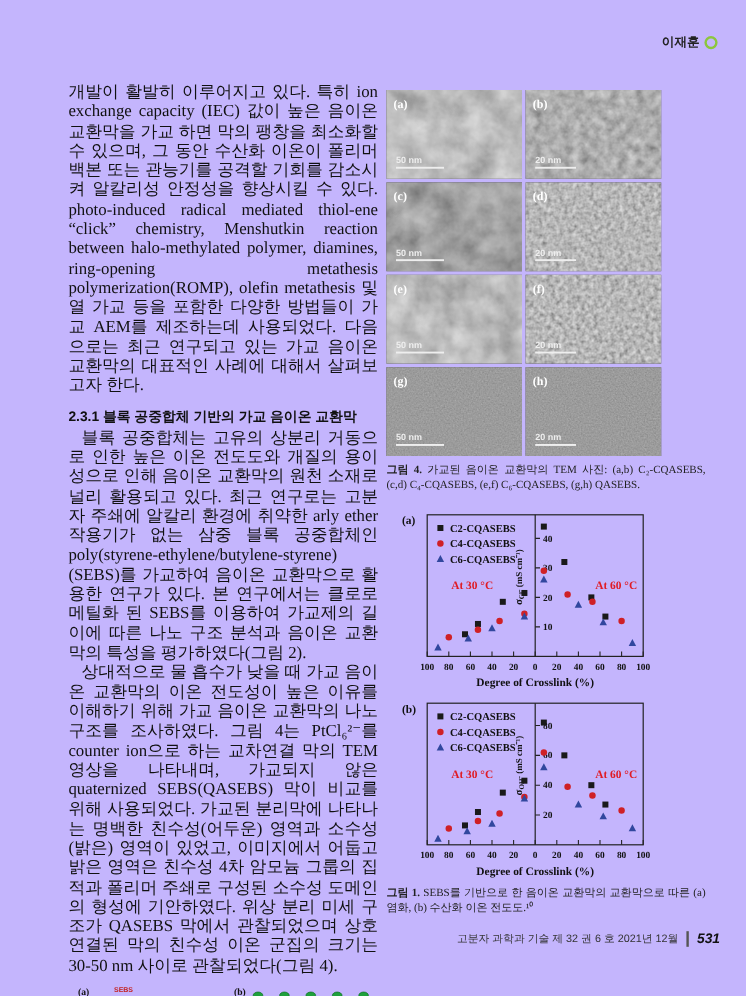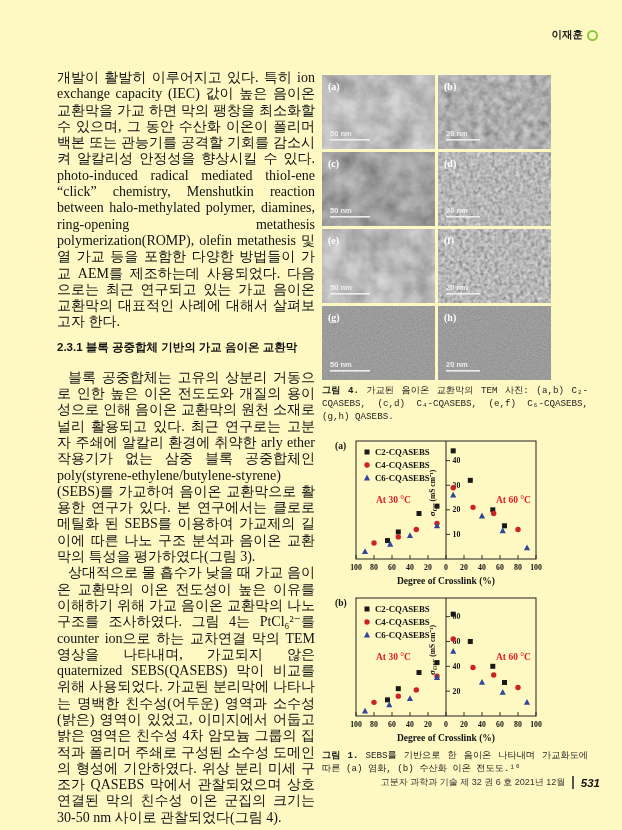--- a/index.html
+++ b/index.html
@@ -1,26 +1,26 @@
 <!DOCTYPE html>
 <html><head>
 <meta charset="utf-8">
 <style>
   html,body{margin:0;padding:0;background:#ffffff;}
-  .page{position:relative;width:622px;height:830px;background:#fef9c3;overflow:hidden;
+  .page{position:relative;width:622px;height:830px;background:#c4b5fd;overflow:hidden;
         font-family:"Liberation Serif","DejaVu Serif",serif;color:#111;}
   .author{position:absolute;top:28px;right:24px;display:flex;align-items:center;gap:4px;
           font-family:"Liberation Sans",sans-serif;font-weight:bold;font-size:10.5px;color:#222;}
   .author-ring{width:7px;height:7px;border:2.2px solid #8cc63e;border-radius:50%;display:inline-block;}
   .col-left{position:absolute;left:57px;top:70px;width:258px;}
   .col-right{position:absolute;left:322px;top:70px;width:278px;}
   p.body{font-size:14px;line-height:16.3px;text-align:justify;margin:0;overflow-wrap:break-word;}
   p.indent{text-indent:11px;}
-  h3.section{font-family:"Liberation Sans",sans-serif;font-size:11.5px;font-weight:bold;margin:9px 0 15px 0;color:#111;}
-  .caption{font-family:Liberation Mono, monospace;font-size:9.2px;line-height:12.8px;margin:5px 12px 0 0;text-align:justify;color:#222;}
+  h3.section{font-family:"Liberation Sans",sans-serif;font-size:11.5px;font-weight:bold;margin:9px 0 3px 0;color:#111;}
+  .caption{font-family:Liberation Serif, serif;font-size:9.2px;line-height:12.8px;margin:5px 12px 0 0;text-align:justify;color:#222;}
   .caption b{font-weight:bold;}
   .tem-grid{display:grid;grid-template-columns:113px 113px;gap:3px;width:229px;margin-top:5px;}
   .tem-grid svg{display:block;background:#4a4a4a;}
   .chart{display:block;margin-top:10px;}
   #chartB{margin-top:2px;}
   #fig3{margin-top:4px;display:block;}
   .footer{position:absolute;top:776px;right:22px;display:flex;align-items:center;
           font-family:"Liberation Sans",sans-serif;font-size:9px;color:#333;}
   .footer .divider{width:1.5px;height:13px;background:#555;margin:0 7px;}
   .footer .pnum{font-weight:bold;font-size:11.5px;color:#111;font-style:italic;}
@@ -43,21 +43,21 @@
 <div class="page">
 
   <div class="author">
     <span>이재훈</span>
     <span class="author-ring"></span>
   </div>
 
   <div class="col-left">
     <p class="body">개발이 활발히 이루어지고 있다. 특히 ion exchange capacity (IEC) 값이 높은 음이온 교환막을 가교 하면 막의 팽창을 최소화할 수 있으며, 그 동안 수산화 이온이 폴리머 백본 또는 관능기를 공격할 기회를 감소시켜 알칼리성 안정성을 향상시킬 수 있다. photo-induced radical mediated thiol-ene “click” chemistry, Menshutkin reaction between halo-methylated polymer, diamines, ring-opening metathesis polymerization(ROMP), olefin metathesis 및 열 가교 등을 포함한 다양한 방법들이 가교 AEM를 제조하는데 사용되었다. 다음으로는 최근 연구되고 있는 가교 음이온 교환막의 대표적인 사례에 대해서 살펴보고자 한다.</p>
     <h3 class="section">2.3.1 블록 공중합체 기반의 가교 음이온 교환막</h3>
-    <p class="body indent">블록 공중합체는 고유의 상분리 거동으로 인한 높은 이온 전도도와 개질의 용이성으로 인해 음이온 교환막의 원천 소재로 널리 활용되고 있다. 최근 연구로는 고분자 주쇄에 알칼리 환경에 취약한 arly ether 작용기가 없는 삼중 블록 공중합체인 poly(styrene-ethylene/butylene-styrene)(SEBS)를 가교하여 음이온 교환막으로 활용한 연구가 있다. 본 연구에서는 클로로메틸화 된 SEBS를 이용하여 가교제의 길이에 따른 나노 구조 분석과 음이온 교환막의 특성을 평가하였다(그림 3).</p>
+    <p class="body indent">블록 공중합체는 고유의 상분리 거동으로 인한 높은 이온 전도도와 개질의 용이성으로 인해 음이온 교환막의 원천 소재로 널리 활용되고 있다. 최근 연구로는 고분자 주쇄에 알칼리 환경에 취약한 arly ether 작용기가 없는 삼중 블록 공중합체인 poly(styrene-ethylene/butylene-styrene)(SEBS)를 가교하여 음이온 교환막으로 활용한 연구가 있다. 본 연구에서는 클로로메틸화 된 SEBS를 이용하여 가교제의 길이에 따른 나노 구조 분석과 음이온 교환막의 특성을 평가하였다(그림 2).</p>
     <p class="body indent">상대적으로 물 흡수가 낮을 때 가교 음이온 교환막의 이온 전도성이 높은 이유를 이해하기 위해 가교 음이온 교환막의 나노 구조를 조사하였다. 그림 4는 PtCl₆²⁻를 counter ion으로 하는 교차연결 막의 TEM 영상을 나타내며, 가교되지 않은 quaternized SEBS(QASEBS) 막이 비교를 위해 사용되었다. 가교된 분리막에 나타나는 명백한 친수성(어두운) 영역과 소수성(밝은) 영역이 있었고, 이미지에서 어둡고 밝은 영역은 친수성 4차 암모늄 그룹의 집적과 폴리머 주쇄로 구성된 소수성 도메인의 형성에 기안하였다. 위상 분리 미세 구조가 QASEBS 막에서 관찰되었으며 상호 연결된 막의 친수성 이온 군집의 크기는 30-50 nm 사이로 관찰되었다(그림 4).</p>
 
     <svg id="fig3" width="258" height="122" viewBox="0 0 258 122">
       <defs>
         <marker id="arr3" markerWidth="6" markerHeight="6" refX="4.5" refY="2" orient="auto">
           <path d="M0,0 L5,2 L0,4 Z" fill="#222"></path>
         </marker>
       </defs>
       <text class="pl" x="8" y="11">(a)</text>
       <text class="pl" x="138" y="11">(b)</text>
@@ -425,21 +425,21 @@
         <polygon points="43,117.63157894736841 39.9,123.43157894736842 46.1,123.43157894736842" fill="#31479e"></polygon>
         <polygon points="67.3,111.42105263157895 64.2,117.22105263157896 70.39999999999999,117.22105263157896" fill="#31479e"></polygon>
         <polygon points="88,105.21052631578947 84.9,111.01052631578948 91.1,111.01052631578948" fill="#31479e"></polygon>
         <polygon points="115,84.09473684210525 111.9,89.89473684210526 118.1,89.89473684210526" fill="#31479e"></polygon>
         <polygon points="131.2,58.01052631578947 128.1,63.81052631578947 134.29999999999998,63.81052631578947" fill="#31479e"></polygon>
         <polygon points="160,89.06315789473683 156.9,94.86315789473684 163.1,94.86315789473684" fill="#31479e"></polygon>
         <polygon points="180.7,99 177.6,104.80000000000001 183.79999999999998,104.80000000000001" fill="#31479e"></polygon>
         <polygon points="205,108.93684210526315 201.9,114.73684210526316 208.1,114.73684210526316" fill="#31479e"></polygon>
       </svg>
 
-    <p class="caption"><b>그림 1.</b><span> SEBS를 기반으로 한 음이온 나타내며 가교화도에 따른 (a) 염화, (b) 수산화 이온 전도도.¹⁰</span></p>
+    <p class="caption"><b>그림 1.</b><span> SEBS를 기반으로 한 음이온 교환막의 교환막으로 따른 (a) 염화, (b) 수산화 이온 전도도.¹⁰</span></p>
   </div>
 
   <div class="footer">
     <span>고분자 과학과 기술 제 32 권 6 호 2021년 12월</span>
     <span class="divider"></span>
     <span class="pnum">531</span>
   </div>
 
 </div>
 

